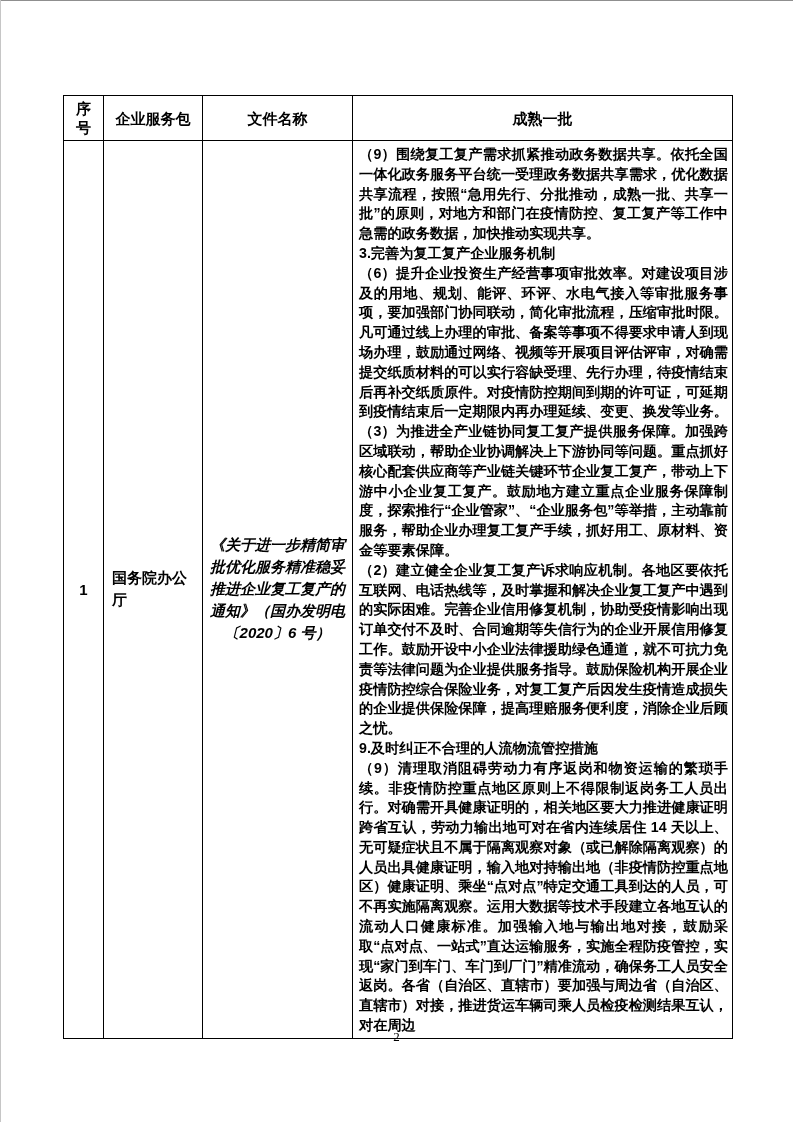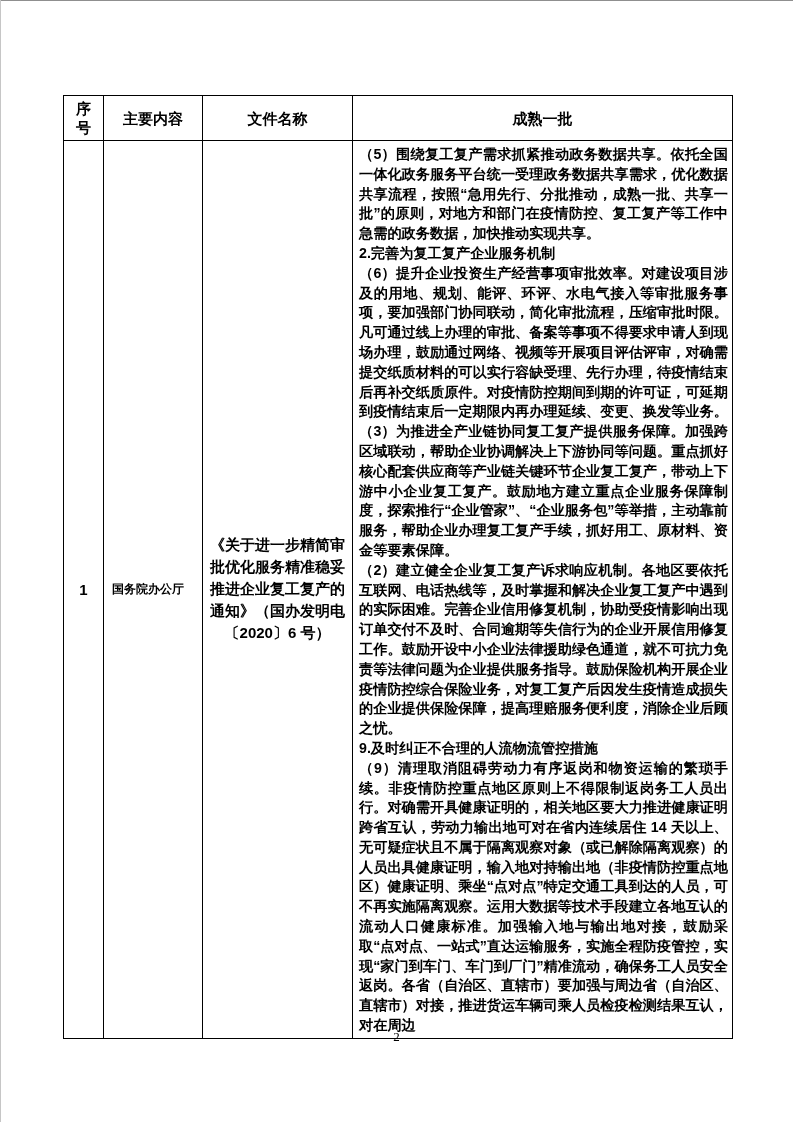--- a/index.html
+++ b/index.html
@@ -42,30 +42,31 @@
     vertical-align: middle;
   }
   th.col-serial { white-space: pre-line; }
   .doc-table td { vertical-align: middle; }
   tr.data-row { height: 881px; }
   td.cell-serial {
     text-align: center;
     font-size: 15px;
   }
   td.cell-agency {
-    font-size: 12px;
+    font-size: 15px;
     line-height: 22px;
     padding: 6px 8px;
     text-align: left;
   }
   td.cell-docname {
     font-size: 15px;
     line-height: 22px;
     padding: 6px 6px;
     text-align: center;
+    font-style: italic;
   }
   td.cell-content {
     vertical-align: top;
     padding: 4px 4px 2px 6px;
     font-size: 14.2px;
     line-height: 19.8px;
   }
   .para {
     text-align: justify;
     text-justify: inter-character;
@@ -91,34 +92,34 @@
     <colgroup>
       <col style="width:40px">
       <col style="width:99px">
       <col style="width:150px">
       <col style="width:380px">
     </colgroup>
     <thead>
       <tr>
         <th class="col-serial">序
 号</th>
-        <th class="col-agency">主要内容</th>
+        <th class="col-agency">企业服务包</th>
         <th class="col-docname">文件名称</th>
         <th class="col-content">成熟一批</th>
       </tr>
     </thead>
     <tbody>
       <tr class="data-row">
         <td class="cell-serial">1</td>
         <td class="cell-agency">国务院办公厅</td>
         <td class="cell-docname">《关于进一步精简审批优化服务精准稳妥推进企业复工复产的通知》（国办发明电〔2020〕6 号）</td>
         <td class="cell-content">
           <div>
-              <div class="para">（5）围绕复工复产需求抓紧推动政务数据共享。依托全国一体化政务服务平台统一受理政务数据共享需求，优化数据共享流程，按照“急用先行、分批推动，成熟一批、共享一批”的原则，对地方和部门在疫情防控、复工复产等工作中急需的政务数据，加快推动实现共享。</div>
-              <div class="para">2.完善为复工复产企业服务机制</div>
+              <div class="para">（9）围绕复工复产需求抓紧推动政务数据共享。依托全国一体化政务服务平台统一受理政务数据共享需求，优化数据共享流程，按照“急用先行、分批推动，成熟一批、共享一批”的原则，对地方和部门在疫情防控、复工复产等工作中急需的政务数据，加快推动实现共享。</div>
+              <div class="para">3.完善为复工复产企业服务机制</div>
               <div class="para">（6）提升企业投资生产经营事项审批效率。对建设项目涉及的用地、规划、能评、环评、水电气接入等审批服务事项，要加强部门协同联动，简化审批流程，压缩审批时限。凡可通过线上办理的审批、备案等事项不得要求申请人到现场办理，鼓励通过网络、视频等开展项目评估评审，对确需提交纸质材料的可以实行容缺受理、先行办理，待疫情结束后再补交纸质原件。对疫情防控期间到期的许可证，可延期到疫情结束后一定期限内再办理延续、变更、换发等业务。</div>
               <div class="para">（3）为推进全产业链协同复工复产提供服务保障。加强跨区域联动，帮助企业协调解决上下游协同等问题。重点抓好核心配套供应商等产业链关键环节企业复工复产，带动上下游中小企业复工复产。鼓励地方建立重点企业服务保障制度，探索推行“企业管家”、“企业服务包”等举措，主动靠前服务，帮助企业办理复工复产手续，抓好用工、原材料、资金等要素保障。</div>
               <div class="para">（2）建立健全企业复工复产诉求响应机制。各地区要依托互联网、电话热线等，及时掌握和解决企业复工复产中遇到的实际困难。完善企业信用修复机制，协助受疫情影响出现订单交付不及时、合同逾期等失信行为的企业开展信用修复工作。鼓励开设中小企业法律援助绿色通道，就不可抗力免责等法律问题为企业提供服务指导。鼓励保险机构开展企业疫情防控综合保险业务，对复工复产后因发生疫情造成损失的企业提供保险保障，提高理赔服务便利度，消除企业后顾之忧。</div>
               <div class="para">9.及时纠正不合理的人流物流管控措施</div>
               <div class="para">（9）清理取消阻碍劳动力有序返岗和物资运输的繁琐手续。非疫情防控重点地区原则上不得限制返岗务工人员出行。对确需开具健康证明的，相关地区要大力推进健康证明跨省互认，劳动力输出地可对在省内连续居住 14 天以上、无可疑症状且不属于隔离观察对象（或已解除隔离观察）的人员出具健康证明，输入地对持输出地（非疫情防控重点地区）健康证明、乘坐“点对点”特定交通工具到达的人员，可不再实施隔离观察。运用大数据等技术手段建立各地互认的流动人口健康标准。加强输入地与输出地对接，鼓励采取“点对点、一站式”直达运输服务，实施全程防疫管控，实现“家门到车门、车门到厂门”精准流动，确保务工人员安全返岗。各省（自治区、直辖市）要加强与周边省（自治区、直辖市）对接，推进货运车辆司乘人员检疫检测结果互认，对在周边</div>
             </div>
         </td>
       </tr>
     </tbody>
   </table>

